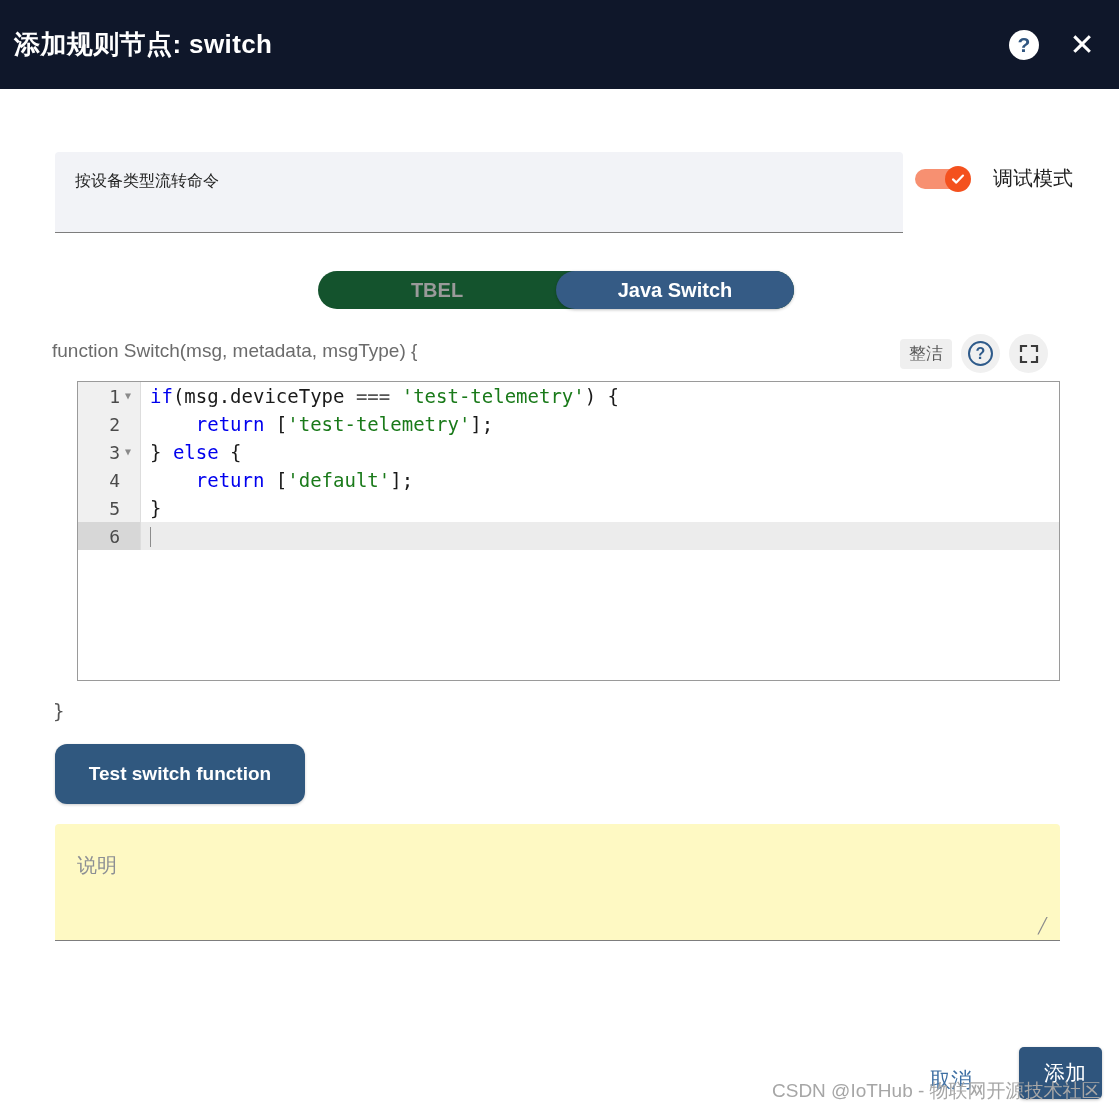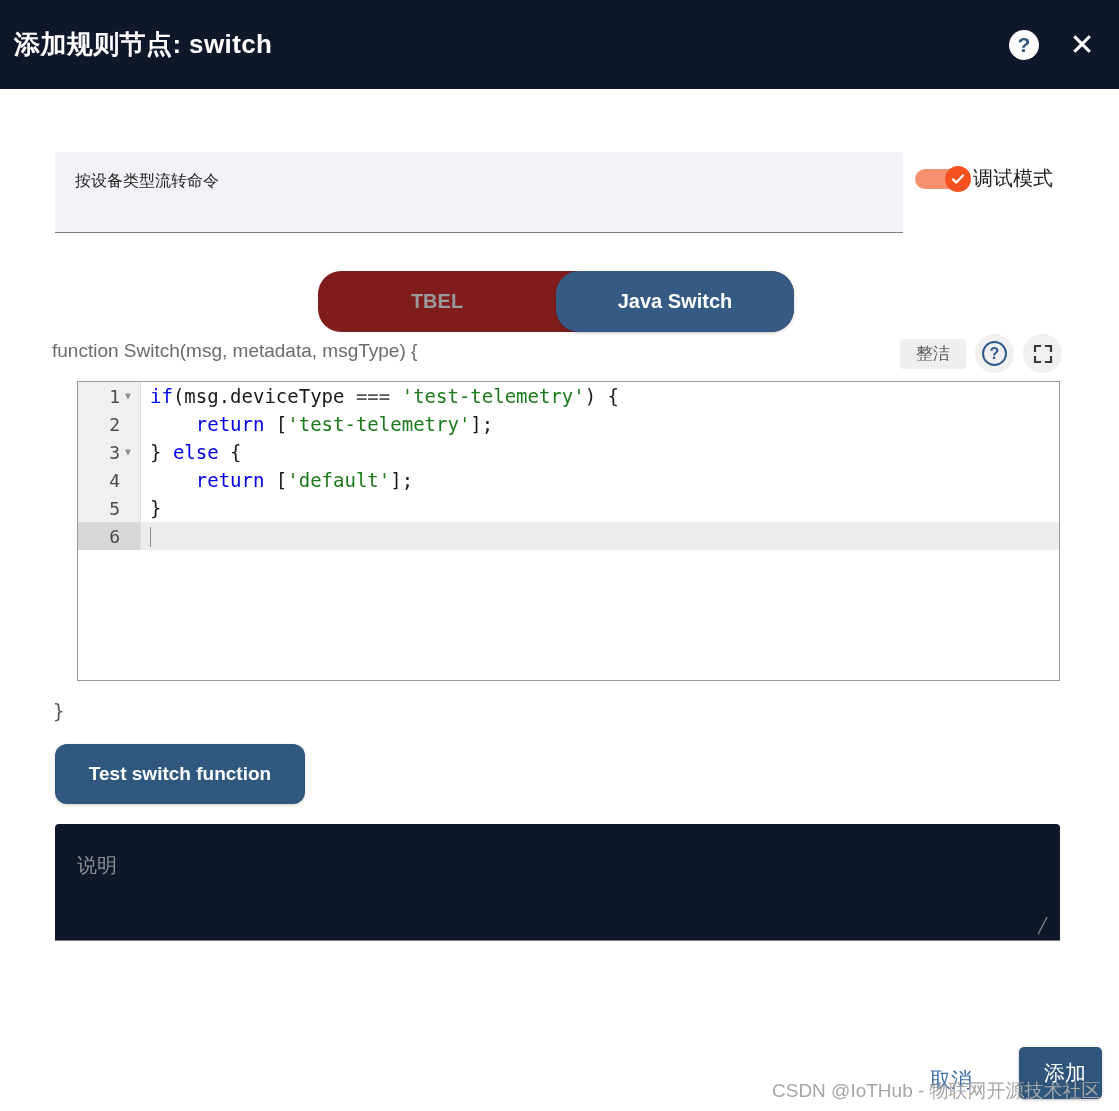--- a/index.html
+++ b/index.html
@@ -94,21 +94,21 @@
     color: #1f1f1f;
     line-height: 34px;
     margin-top: 2px;
   }
 
   .debug-toggle-wrap {
     position: absolute;
     left: 915px; top: 13px;
     display: flex;
     align-items: center;
-    gap: 2px;
+    gap: 22px;
   }
   .toggle {
     position: relative;
     width: 56px; height: 26px;
     cursor: pointer;
   }
   .toggle-track {
     position: absolute;
     left: 0; top: 3px;
     width: 48px; height: 20px;
@@ -129,22 +129,22 @@
   .debug-label {
     font-size: 20px;
     color: #222222;
     white-space: nowrap;
   }
 
   
   .lang-toggle {
     position: absolute;
     left: 318px; top: 271px;
-    width: 476px; height: 61px;
-    background: #7f1d1d;
+    width: 476px; height: 38px;
+    background: #14532d;
     border-radius: 23px;
     display: flex;
   }
   .lang-btn {
     flex: 1;
     display: flex;
     align-items: center;
     justify-content: center;
     font-size: 20px;
     font-weight: bold;
@@ -175,21 +175,21 @@
   }
   .editor-tools {
     position: absolute;
     left: 900px; top: 0;
     display: flex;
     align-items: center;
     gap: 9px;
   }
   .tool-tidy {
     height: 30px;
-    padding: 0 16px;
+    padding: 0 9px;
     background: #efefef;
     border-radius: 4px;
     font-size: 17px;
     color: #5a5a5a;
     display: flex;
     align-items: center;
     cursor: pointer;
     user-select: none;
   }
   .tool-circle {
@@ -298,21 +298,21 @@
     font-family: "Liberation Sans", sans-serif;
     cursor: pointer;
     box-shadow: 0 1px 3px rgba(0,0,0,0.2);
   }
 
   
   .desc-field {
     position: absolute;
     left: 55px; top: 824px;
     width: 1005px; height: 117px;
-    background: #0f172a;
+    background: #fef9c3;
     border-bottom: 1px solid #7d7d7d;
     border-top-left-radius: 4px;
     border-top-right-radius: 4px;
     padding: 28px 20px 0 22px;
     cursor: text;
   }
   .desc-placeholder {
     font-size: 20px;
     color: #8c8f94;
   }

